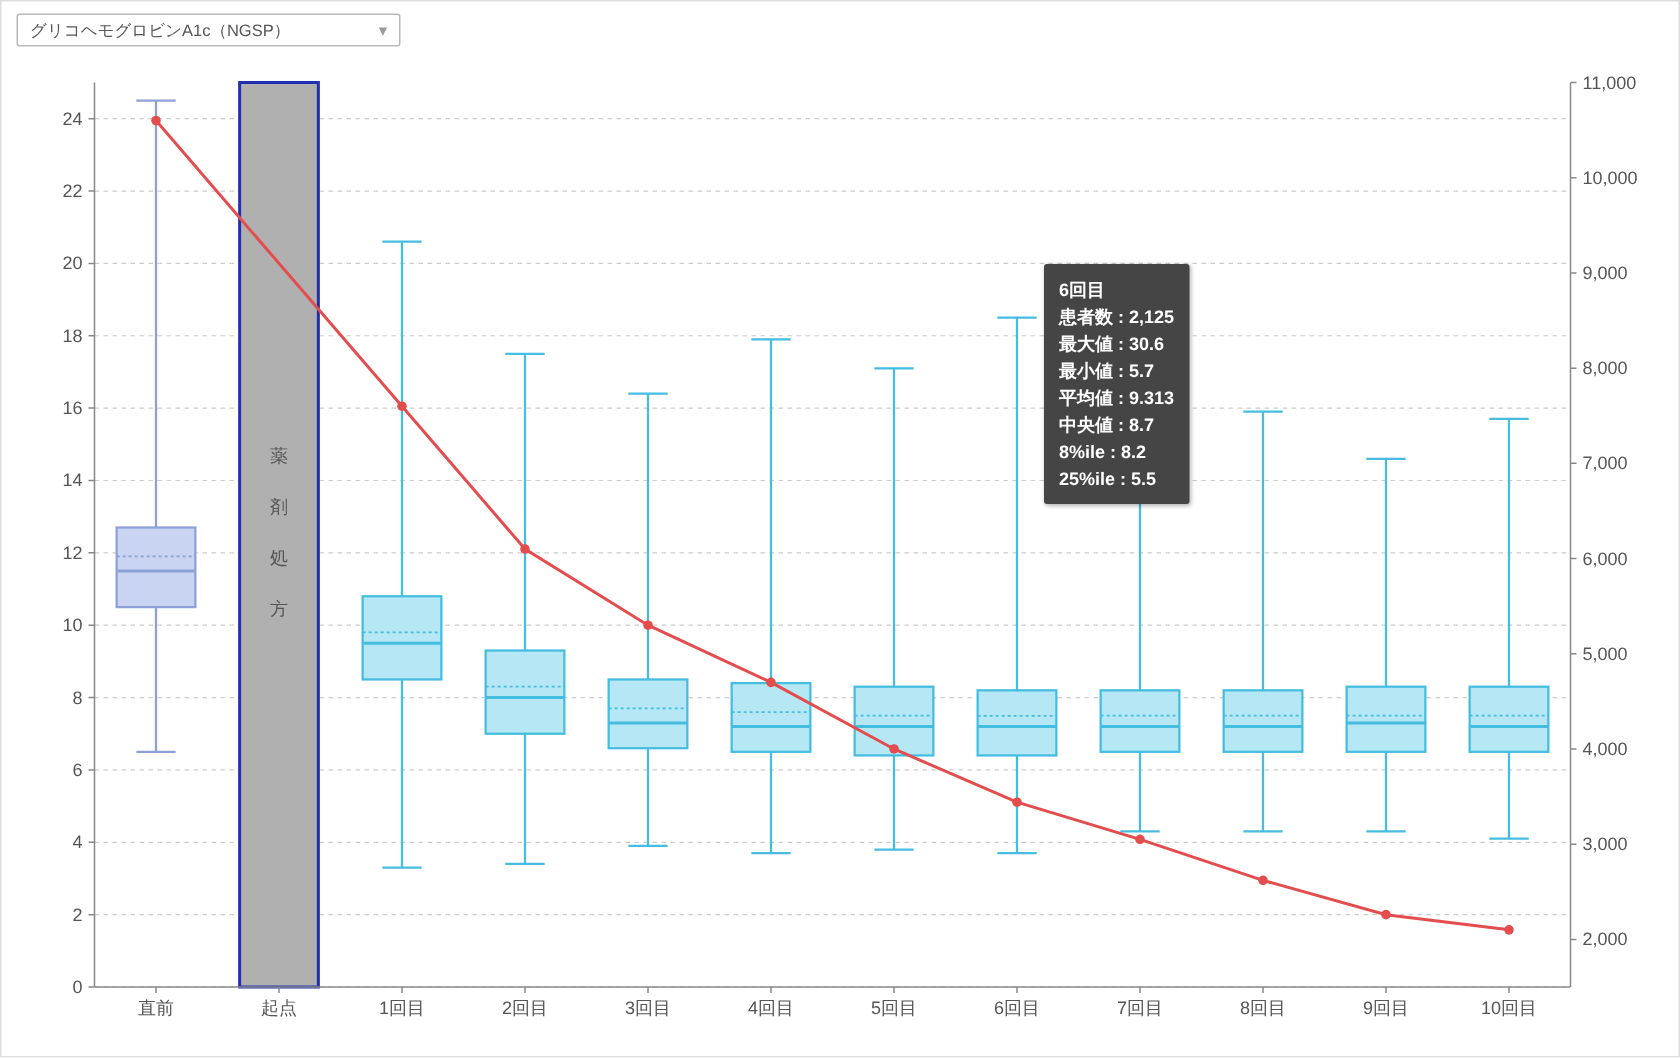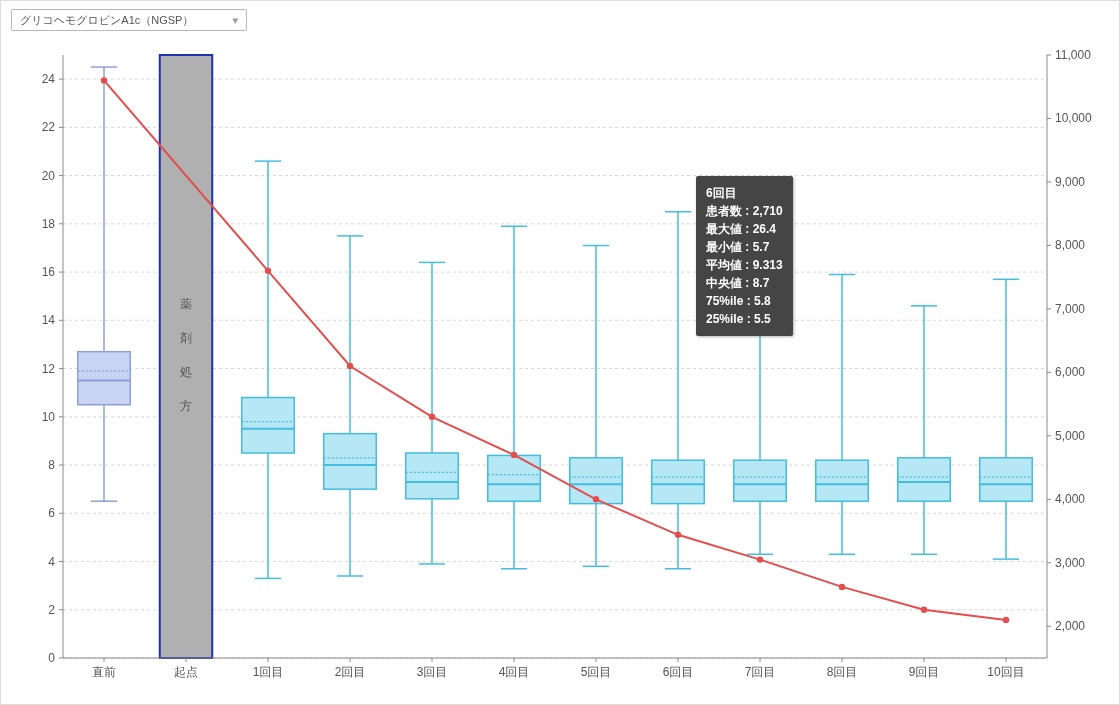--- a/index.html
+++ b/index.html
@@ -15,21 +15,21 @@
     width: 1120px;
     height: 705px;
     background: #fff;
     border: 1px solid #ddd;
     box-sizing: border-box;
   }
   .dropdown {
     position: absolute;
     left: 10px;
     top: 8px;
-    width: 236px;
+    width: 256px;
     height: 22px;
     border: 1px solid #b8b8b8;
     border-radius: 2px;
     background: #fff;
     display: flex;
     align-items: center;
     padding: 1px 8px;
     box-sizing: border-box;
     font-size: 11px;
     color: #555;
@@ -247,16 +247,16 @@
         <circle cx="411" cy="395.79999999999995" r="3.2" fill="#e44d4d"></circle>
         <circle cx="493" cy="433.88421052631577" r="3.2" fill="#e44d4d"></circle>
         <circle cx="575" cy="478.3157894736842" r="3.2" fill="#e44d4d"></circle>
         <circle cx="657" cy="513.7975789473684" r="3.2" fill="#e44d4d"></circle>
         <circle cx="739" cy="538.6157894736842" r="3.2" fill="#e44d4d"></circle>
         <circle cx="821" cy="565.9094736842105" r="3.2" fill="#e44d4d"></circle>
         <circle cx="903" cy="588.76" r="3.2" fill="#e44d4d"></circle>
         <circle cx="985" cy="598.9157894736842" r="3.2" fill="#e44d4d"></circle>
       </svg>
 
-    <div class="tooltip" id="tooltip" style="left: 675px; top: 154.6px;"><b>6回目</b><br><b>患者数 : 2,710</b><br><b>最大値 : 26.4</b><br><b>最小値 : 5.7</b><br><b>平均値 : 9.313</b><br><b>中央値 : 8.7</b><br><b>75%ile : 5.8</b><br><b>25%ile : 5.5</b><br></div>
+    <div class="tooltip" id="tooltip" style="left: 675px; top: 154.6px;"><b>6回目</b><br><b>患者数 : 2,125</b><br><b>最大値 : 30.6</b><br><b>最小値 : 5.7</b><br><b>平均値 : 9.313</b><br><b>中央値 : 8.7</b><br><b>8%ile : 8.2</b><br><b>25%ile : 5.5</b><br></div>
   </div>
 
 </div>
 
 </body></html>

